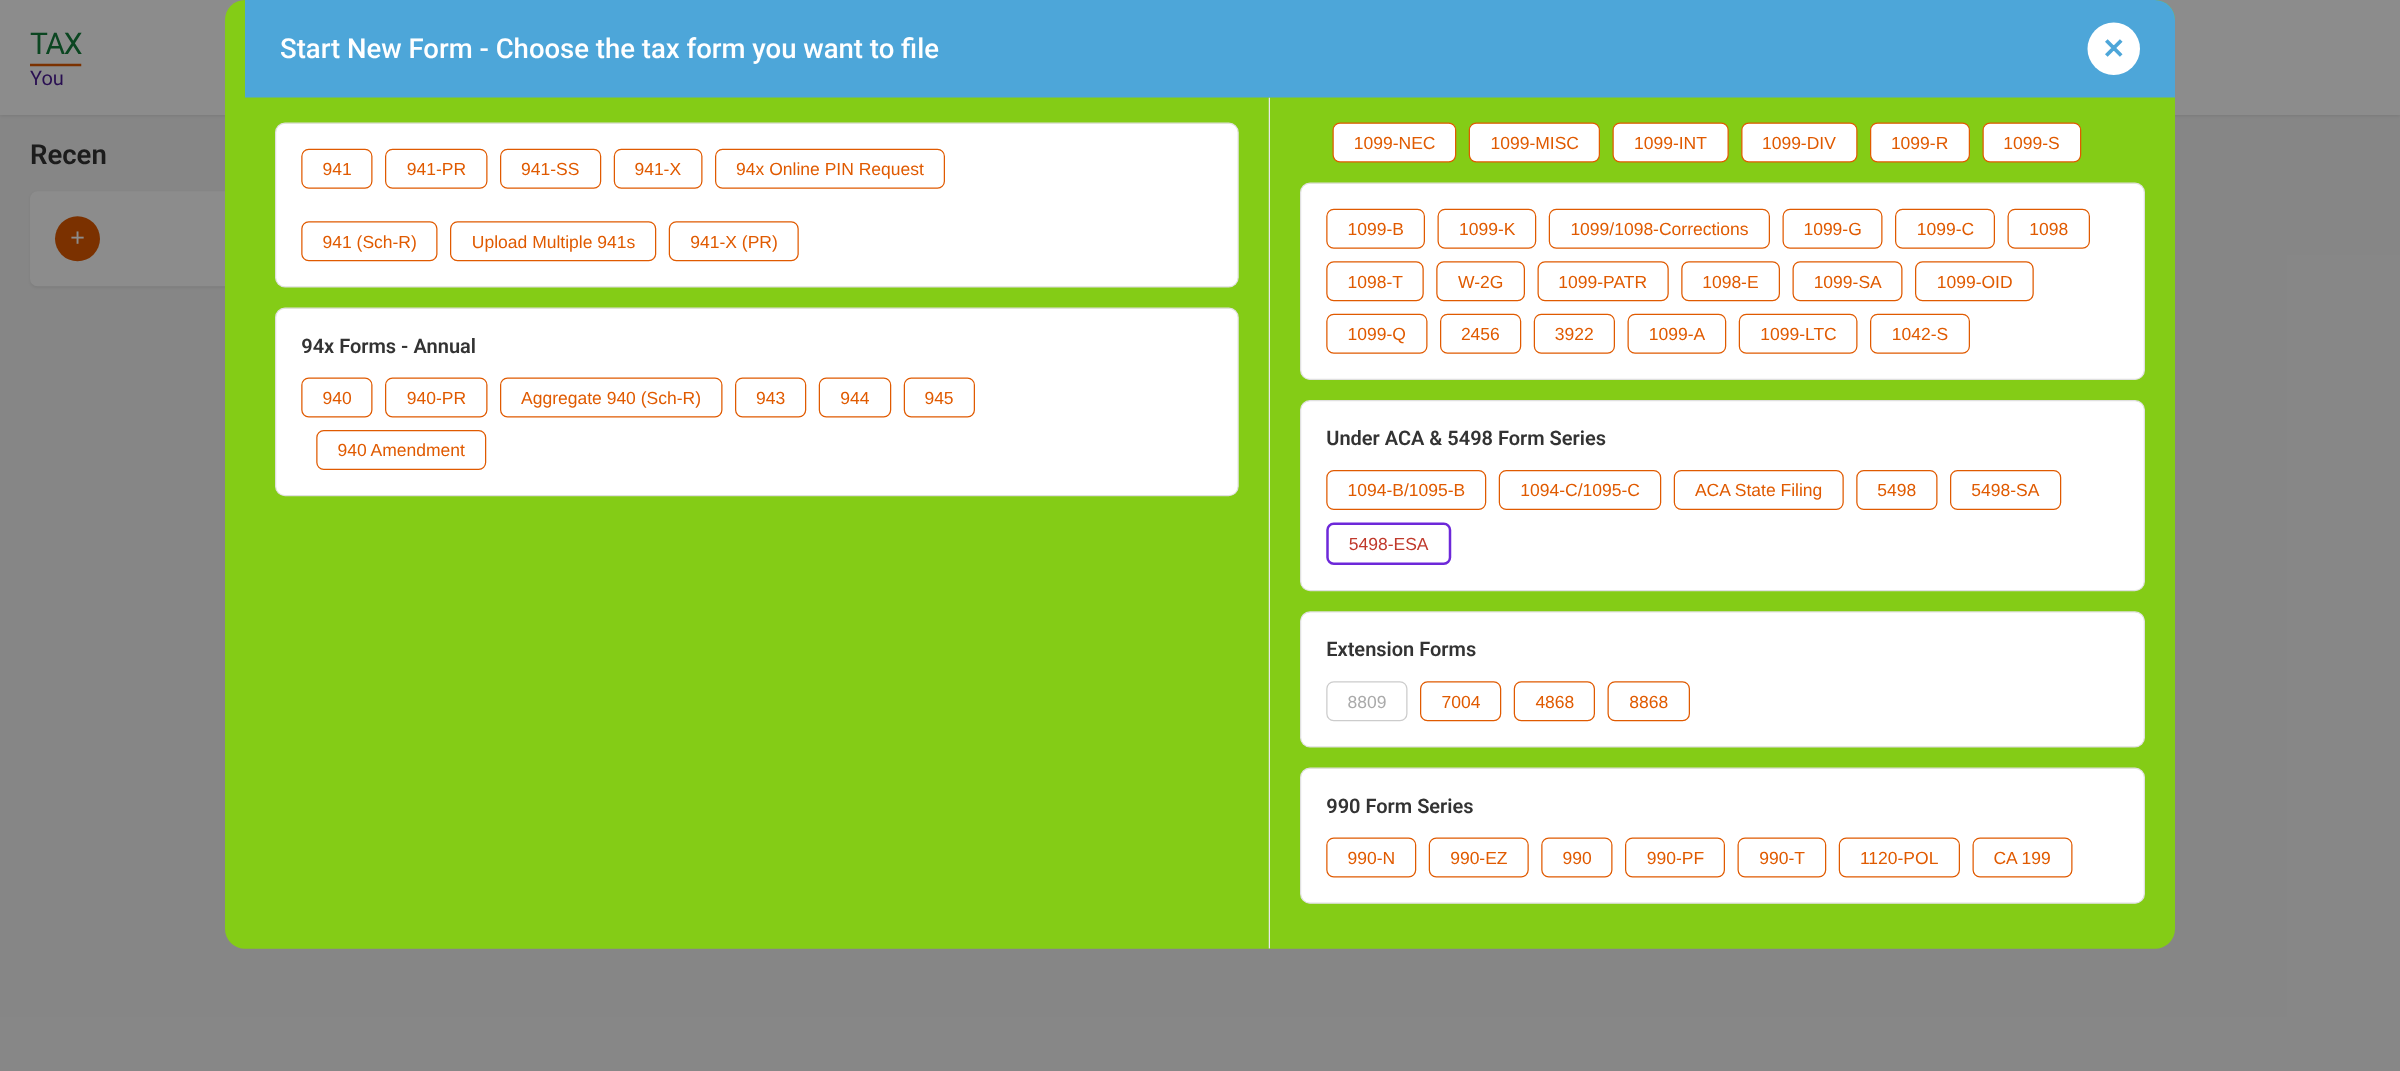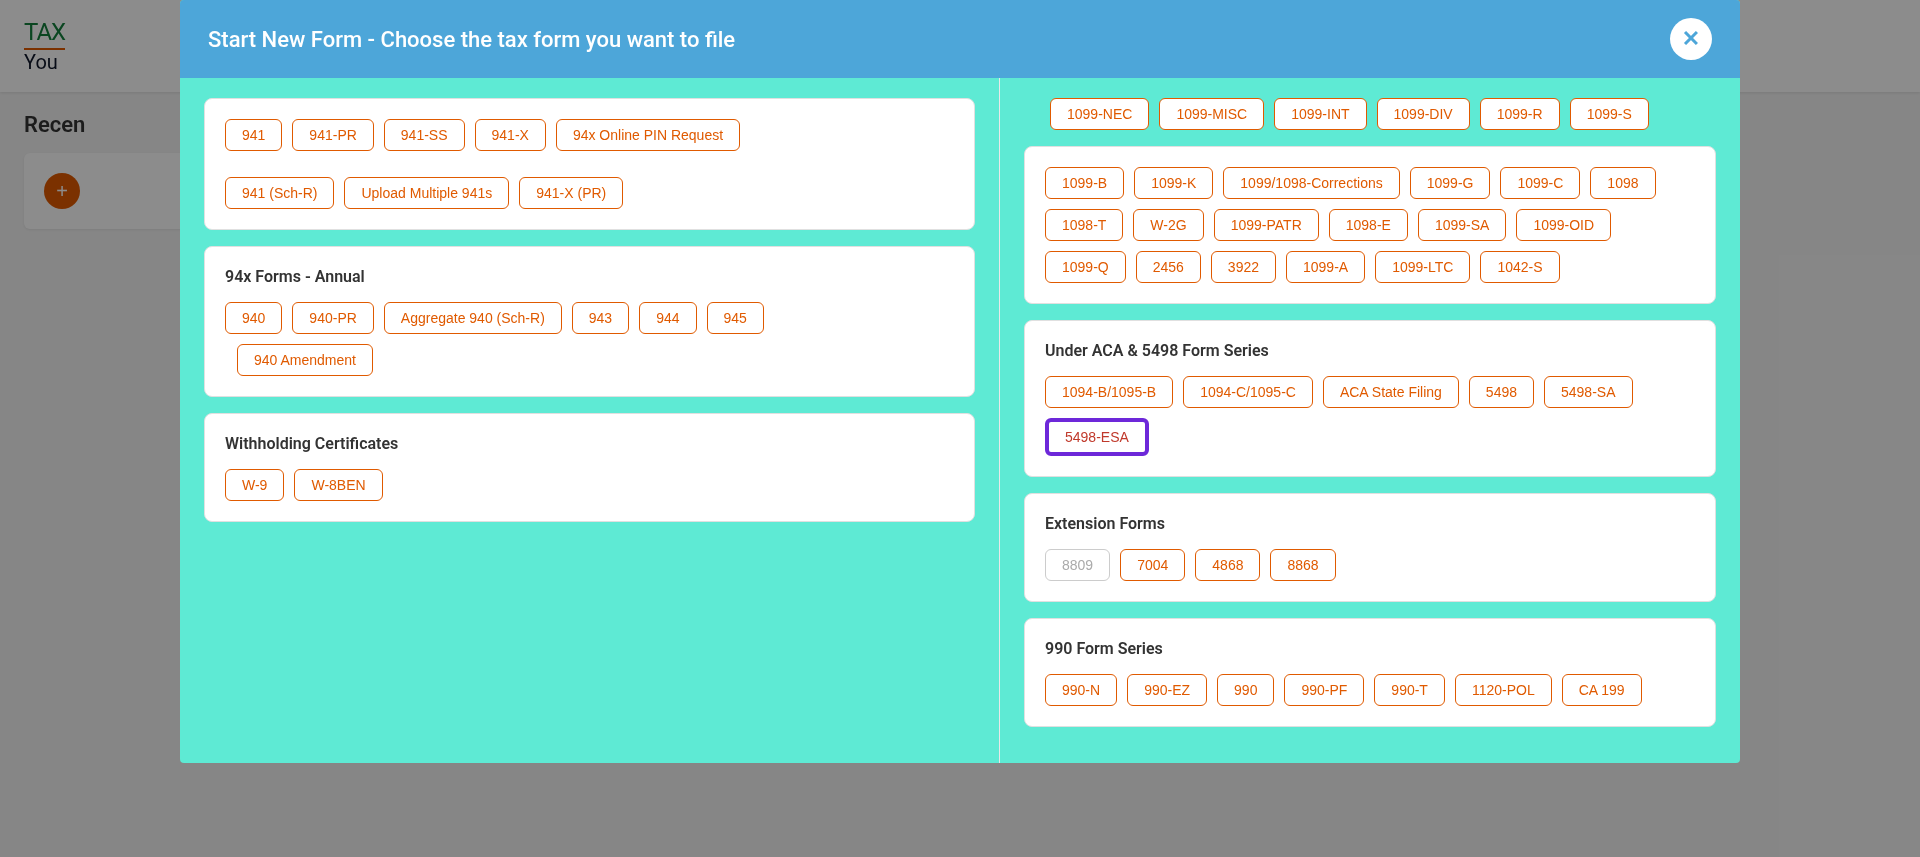--- a/index.html
+++ b/index.html
@@ -30,22 +30,22 @@
       display: flex;
       align-items: center;
     }
     .logo-tax {
       font-size: 24px;
       font-weight: 400;
       color: #15803d;
       letter-spacing: -1px;
     }
     .logo-you {
-      font-size: 20px;
-      color: #0f172a;
+      font-size: 16px;
+      color: #4c1d95;
       margin-top: 2px;
       border-top: 2px solid #e05a00;
     }
     .app-content {
       padding: 20px 24px;
     }
     .recent-label {
       font-size: 22px;
       font-weight: 600;
       color: #333;
@@ -79,32 +79,33 @@
       background: rgba(0,0,0,0.45);
       display: flex;
       align-items: flex-start;
       justify-content: center;
       z-index: 100;
       padding-top: 0;
     }
 
     
     .modal {
-      background: #5eead4;
-      border-radius: 4px;
+      background: #84cc16;
+      border-radius: 16px;
       width: 1560px;
       max-height: 857px;
       overflow: hidden;
       display: flex;
       flex-direction: column;
       margin-top: 0;
       position: absolute;
       top: 0;
       left: 50%;
       transform: translateX(-50%);
+      padding-left: 16px;
     }
 
     .modal-header {
       background: #4da6d9;
       padding: 18px 28px;
       display: flex;
       align-items: center;
       justify-content: space-between;
       flex-shrink: 0;
     }
@@ -174,21 +175,21 @@
       border-radius: 6px;
       background: #fff;
       color: #e05a00;
       padding: 7px 16px;
       font-size: 14px;
       font-weight: 500;
       cursor: pointer;
       white-space: nowrap;
     }
     .form-btn.selected {
-      border: 4px solid #6d28d9;
+      border: 2px solid #6d28d9;
       background: #fff;
       color: #c0392b;
     }
     .form-btn.disabled {
       border-color: #ccc;
       color: #aaa;
       cursor: default;
     }
 
     
@@ -261,27 +262,20 @@
             <button class="form-btn">943</button>
             <button class="form-btn">944</button>
             <button class="form-btn">945</button>
           </div>
           <div class="form-buttons-row" style="margin-top:10px;margin-left:12px;">
             <button class="form-btn">940 Amendment</button>
           </div>
         </div>
 
 
-        <div class="form-section">
-          <div class="section-title">Withholding Certificates</div>
-          <div class="form-buttons-row">
-            <button class="form-btn">W-9</button>
-            <button class="form-btn">W-8BEN</button>
-          </div>
-        </div>
 
       </div>
 
       <div class="modal-right">
 
         <div class="right-top-row">
           <button class="form-btn">1099-NEC</button>
           <button class="form-btn">1099-MISC</button>
           <button class="form-btn">1099-INT</button>
           <button class="form-btn">1099-DIV</button>

